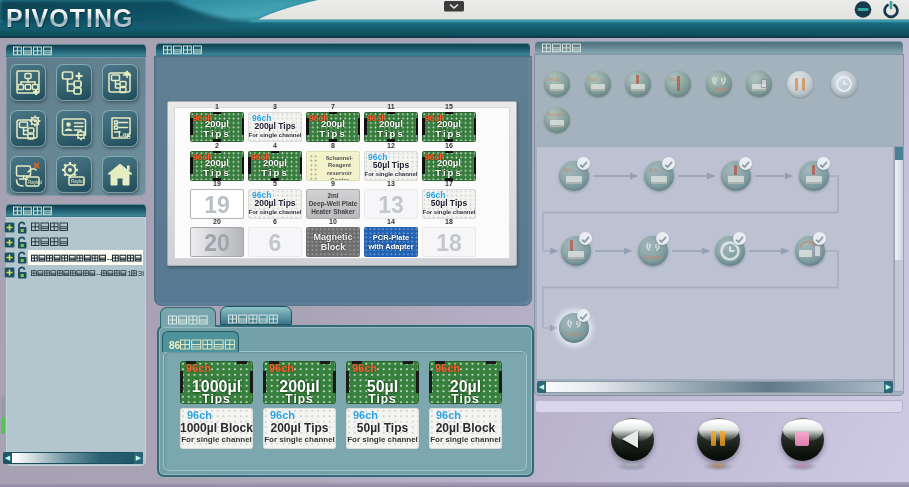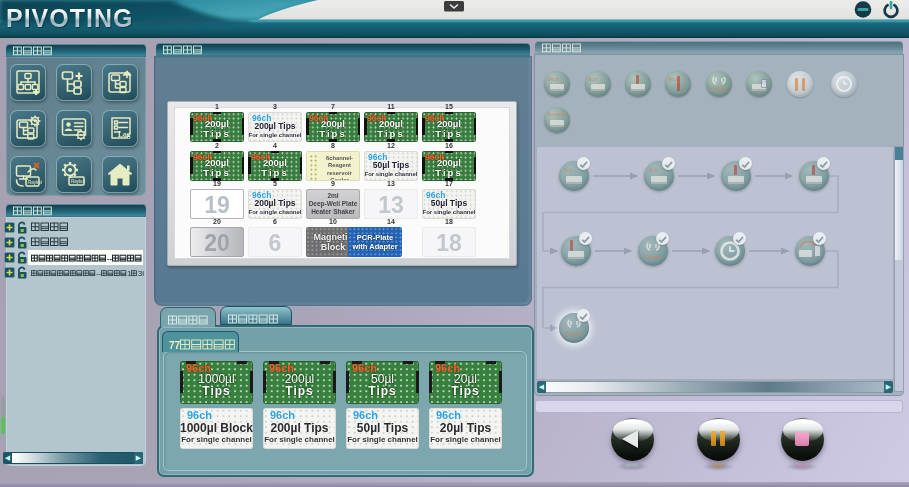--- a/index.html
+++ b/index.html
@@ -531,21 +531,21 @@
   </div>
 <div class="slbl" style="left:248px;top:218.0px">6</div>
 <div class="slot" style="left:248px;top:226.5px;background:#f6f6f8;border:1px solid #ebebee">
     <div class="bignum">6</div>
   </div>
 <div class="slbl" style="left:306px;top:218.0px">10</div>
 <div class="slot" style="left:306px;top:226.5px;background:#6f6f71;background-image:radial-gradient(circle,rgba(255,255,255,.3) .8px,rgba(0,0,0,0) 1px);background-size:4.2px 4.2px">
 <div style="font-size:9px;font-weight:bold;color:#f2f2f2;margin-top:5px;line-height:10px;text-shadow:0 0 2px #222">Magnetic<br>Block</div>
   </div>
 <div class="slbl" style="left:364px;top:218.0px">14</div>
-<div class="slot" style="left:348px;top:226.5px;background:#2162b4;background-image:radial-gradient(circle,rgba(255,255,255,.35) .8px,rgba(0,0,0,0) 1px);background-size:4.2px 4.2px">
+<div class="slot" style="left:364px;top:226.5px;background:#2162b4;background-image:radial-gradient(circle,rgba(255,255,255,.35) .8px,rgba(0,0,0,0) 1px);background-size:4.2px 4.2px">
 <div style="font-size:7.5px;font-weight:bold;color:#fff;margin-top:6px;line-height:9px;text-shadow:0 0 2px #123">PCR-Plate<br>with Adapter</div>
   </div>
 <div class="slbl" style="left:422px;top:218.0px">18</div>
 <div class="slot" style="left:422px;top:226.5px;background:#f6f6f8;border:1px solid #ebebee">
     <div class="bignum">18</div>
   </div>
 <div class="panel" style="left:157px;top:325px;width:377px;height:152px;background:#74a0a9;
 box-shadow:inset 0 0 0 2px #326a77, inset 0 0 0 3px rgba(190,225,228,.4);border-radius:7px"></div>
 <div class="abs" style="left:160px;top:307px;width:56px;height:20px;background:#79a5ae;border:1.5px solid #2f6673;border-bottom:none;border-radius:7px 7px 0 0;padding:3px 0 0 7px"><svg width="41" height="11" viewBox="0 0 41 11" style="vertical-align:middle">
       <rect x="0.5" y="1" width="8.0" height="8.0" fill="none" stroke="#e3f1e8" stroke-width="0.9"></rect>
@@ -573,21 +573,21 @@
       <line x1="24.9" y1="1" x2="24.9" y2="9.0" stroke="#dfeee6" stroke-width="0.9"></line>
       <rect x="31.1" y="1" width="8.0" height="8.0" fill="none" stroke="#dfeee6" stroke-width="0.9"></rect>
       <line x1="31.1" y1="5.0" x2="39.1" y2="5.0" stroke="#dfeee6" stroke-width="0.9"></line>
       <line x1="31.1" y1="7.0" x2="39.1" y2="7.0" stroke="#dfeee6" stroke-width="0.81"></line>
       <rect x="41.3" y="1" width="8.0" height="8.0" fill="none" stroke="#dfeee6" stroke-width="0.9"></rect>
       <line x1="41.3" y1="5.0" x2="49.3" y2="5.0" stroke="#dfeee6" stroke-width="0.9"></line>
       <line x1="45.3" y1="1" x2="45.3" y2="9.0" stroke="#dfeee6" stroke-width="0.9"></line>
     </svg></div>
 <div class="abs" style="left:163px;top:351px;width:364px;height:120px;background:#7ca7af;
 border:1.5px solid #9ec6cb;border-radius:6px;box-shadow:inset 1px 1px 2px rgba(0,0,0,.15)"></div>
-<div class="abs" style="left:162px;top:331px;width:77px;height:21px;background:#4e929c;border:1.5px solid #22596a;border-bottom:none;border-radius:6px 6px 0 0;padding:3.5px 0 0 6px"><span style="font-size:10px;font-weight:bold;color:#eef2c6;vertical-align:middle">77</span><svg width="56" height="12" viewBox="0 0 56 12" style="vertical-align:middle">
+<div class="abs" style="left:162px;top:331px;width:77px;height:21px;background:#4e929c;border:1.5px solid #22596a;border-bottom:none;border-radius:6px 6px 0 0;padding:3.5px 0 0 6px"><span style="font-size:10px;font-weight:bold;color:#eef2c6;vertical-align:middle">86</span><svg width="56" height="12" viewBox="0 0 56 12" style="vertical-align:middle">
       <rect x="0.5" y="1" width="9.0" height="9.0" fill="none" stroke="#eef2c6" stroke-width="0.9"></rect>
       <line x1="0.5" y1="5.5" x2="9.5" y2="5.5" stroke="#eef2c6" stroke-width="0.9"></line>
       <line x1="5.0" y1="1" x2="5.0" y2="10.0" stroke="#eef2c6" stroke-width="0.9"></line>
       <rect x="11.7" y="1" width="9.0" height="9.0" fill="none" stroke="#eef2c6" stroke-width="0.9"></rect>
       <line x1="11.7" y1="5.5" x2="20.7" y2="5.5" stroke="#eef2c6" stroke-width="0.9"></line>
       <line x1="11.7" y1="7.8" x2="20.7" y2="7.8" stroke="#eef2c6" stroke-width="0.81"></line>
       <rect x="22.9" y="1" width="9.0" height="9.0" fill="none" stroke="#eef2c6" stroke-width="0.9"></rect>
       <line x1="22.9" y1="5.5" x2="31.9" y2="5.5" stroke="#eef2c6" stroke-width="0.9"></line>
       <line x1="27.4" y1="1" x2="27.4" y2="10.0" stroke="#eef2c6" stroke-width="0.9"></line>
       <rect x="34.1" y="1" width="9.0" height="9.0" fill="none" stroke="#eef2c6" stroke-width="0.9"></rect>
@@ -596,21 +596,21 @@
       <rect x="45.3" y="1" width="9.0" height="9.0" fill="none" stroke="#eef2c6" stroke-width="0.9"></rect>
       <line x1="45.3" y1="5.5" x2="54.3" y2="5.5" stroke="#eef2c6" stroke-width="0.9"></line>
       <line x1="49.8" y1="1" x2="49.8" y2="10.0" stroke="#eef2c6" stroke-width="0.9"></line>
     </svg></div>
 <style>
 .tip{position:absolute;width:73px;height:43px;border-radius:3px;text-align:center;overflow:hidden}
 .tg{box-shadow:inset 0 0 0 1px #2c632f;background:#37803d;background-image:radial-gradient(circle,rgba(235,240,235,.75) 1px,rgba(0,0,0,0) 1.2px);background-size:5.8px 5.5px;color:#fff}
 .tw{box-shadow:inset 0 0 0 1px #dedeD8;background:#f4f4f1;background-image:radial-gradient(circle,rgba(120,125,130,.28) .9px,rgba(0,0,0,0) 1.1px);background-size:5.8px 5.5px;height:41px}
 .tg .a{position:absolute;left:6px;top:1px;font-size:11px;font-weight:bold;color:#f4602c;text-shadow:0 0 2px #30300a}
 .tw .a{position:absolute;left:7px;top:1px;font-size:11px;font-weight:bold;color:#2aa2e2;text-shadow:0 0 2px #fff}
-.tg .b{font-size:12px;font-weight:normal;line-height:12px;margin-top:12px;text-shadow:0 0 2.5px #123f12,0 0 2px #123f12}
+.tg .b{font-size:16px;font-weight:bold;line-height:12px;margin-top:20px;text-shadow:0 0 2.5px #123f12,0 0 2px #123f12}
 .tg .c{font-size:12px;font-weight:bold;line-height:12px;letter-spacing:1px;text-shadow:0 0 2.5px #123f12,0 0 2px #123f12}
 .tw .b{font-size:12px;font-weight:bold;line-height:12px;margin-top:14px;color:#2a2a2e;text-shadow:0 0 2px #fff}
 .tw .c{font-size:8px;font-weight:bold;line-height:11px;color:#333;text-shadow:0 0 2px #fff}
 .tclmp{position:absolute;width:3px;height:22px;background:#1a1a1a;top:10px}
 .tcor{position:absolute;width:10px;height:3px;background:#1a1a1a;top:0}
 </style>
 <div class="tip tg" style="left:180px;top:361px">
     <i class="tclmp" style="left:0"></i>
     <i class="tclmp" style="right:0"></i>
     <i class="tcor" style="left:6px"></i>
@@ -656,21 +656,21 @@
     <i class="tclmp" style="left:0"></i>
     <i class="tclmp" style="right:0"></i>
     <i class="tcor" style="left:6px"></i>
     <i class="tcor" style="right:6px"></i>
 <b class="a">96ch</b>
     <div class="b">20µl</div>
     <div class="c">Tips</div>
   </div>
 <div class="tip tw" style="left:429px;top:408px">
     <b class="a">96ch</b>
-    <div class="b">20µl Tips</div>
+    <div class="b">20µl Block</div>
     <div class="c">For single channel</div>
   </div>
 <div class="hdr" style="left:535px;top:41px;width:368px;background:linear-gradient(180deg,#4d6d7c 0%,#61828f 45%,#85a5af 90%,#7c9daa 100%);box-shadow:inset 0 1px 0 rgba(200,225,235,.4)"><svg width="40" height="11" viewBox="0 0 40 11" style="vertical-align:middle">
       <rect x="0.5" y="1" width="7.8" height="7.8" fill="none" stroke="#dfeae2" stroke-width="0.9"></rect>
       <line x1="0.5" y1="4.9" x2="8.3" y2="4.9" stroke="#dfeae2" stroke-width="0.9"></line>
       <line x1="4.4" y1="1" x2="4.4" y2="8.8" stroke="#dfeae2" stroke-width="0.9"></line>
       <rect x="10.5" y="1" width="7.8" height="7.8" fill="none" stroke="#dfeae2" stroke-width="0.9"></rect>
       <line x1="10.5" y1="4.9" x2="18.3" y2="4.9" stroke="#dfeae2" stroke-width="0.9"></line>
       <line x1="10.5" y1="6.9" x2="18.3" y2="6.9" stroke="#dfeae2" stroke-width="0.81"></line>
       <rect x="20.5" y="1" width="7.8" height="7.8" fill="none" stroke="#dfeae2" stroke-width="0.9"></rect>

